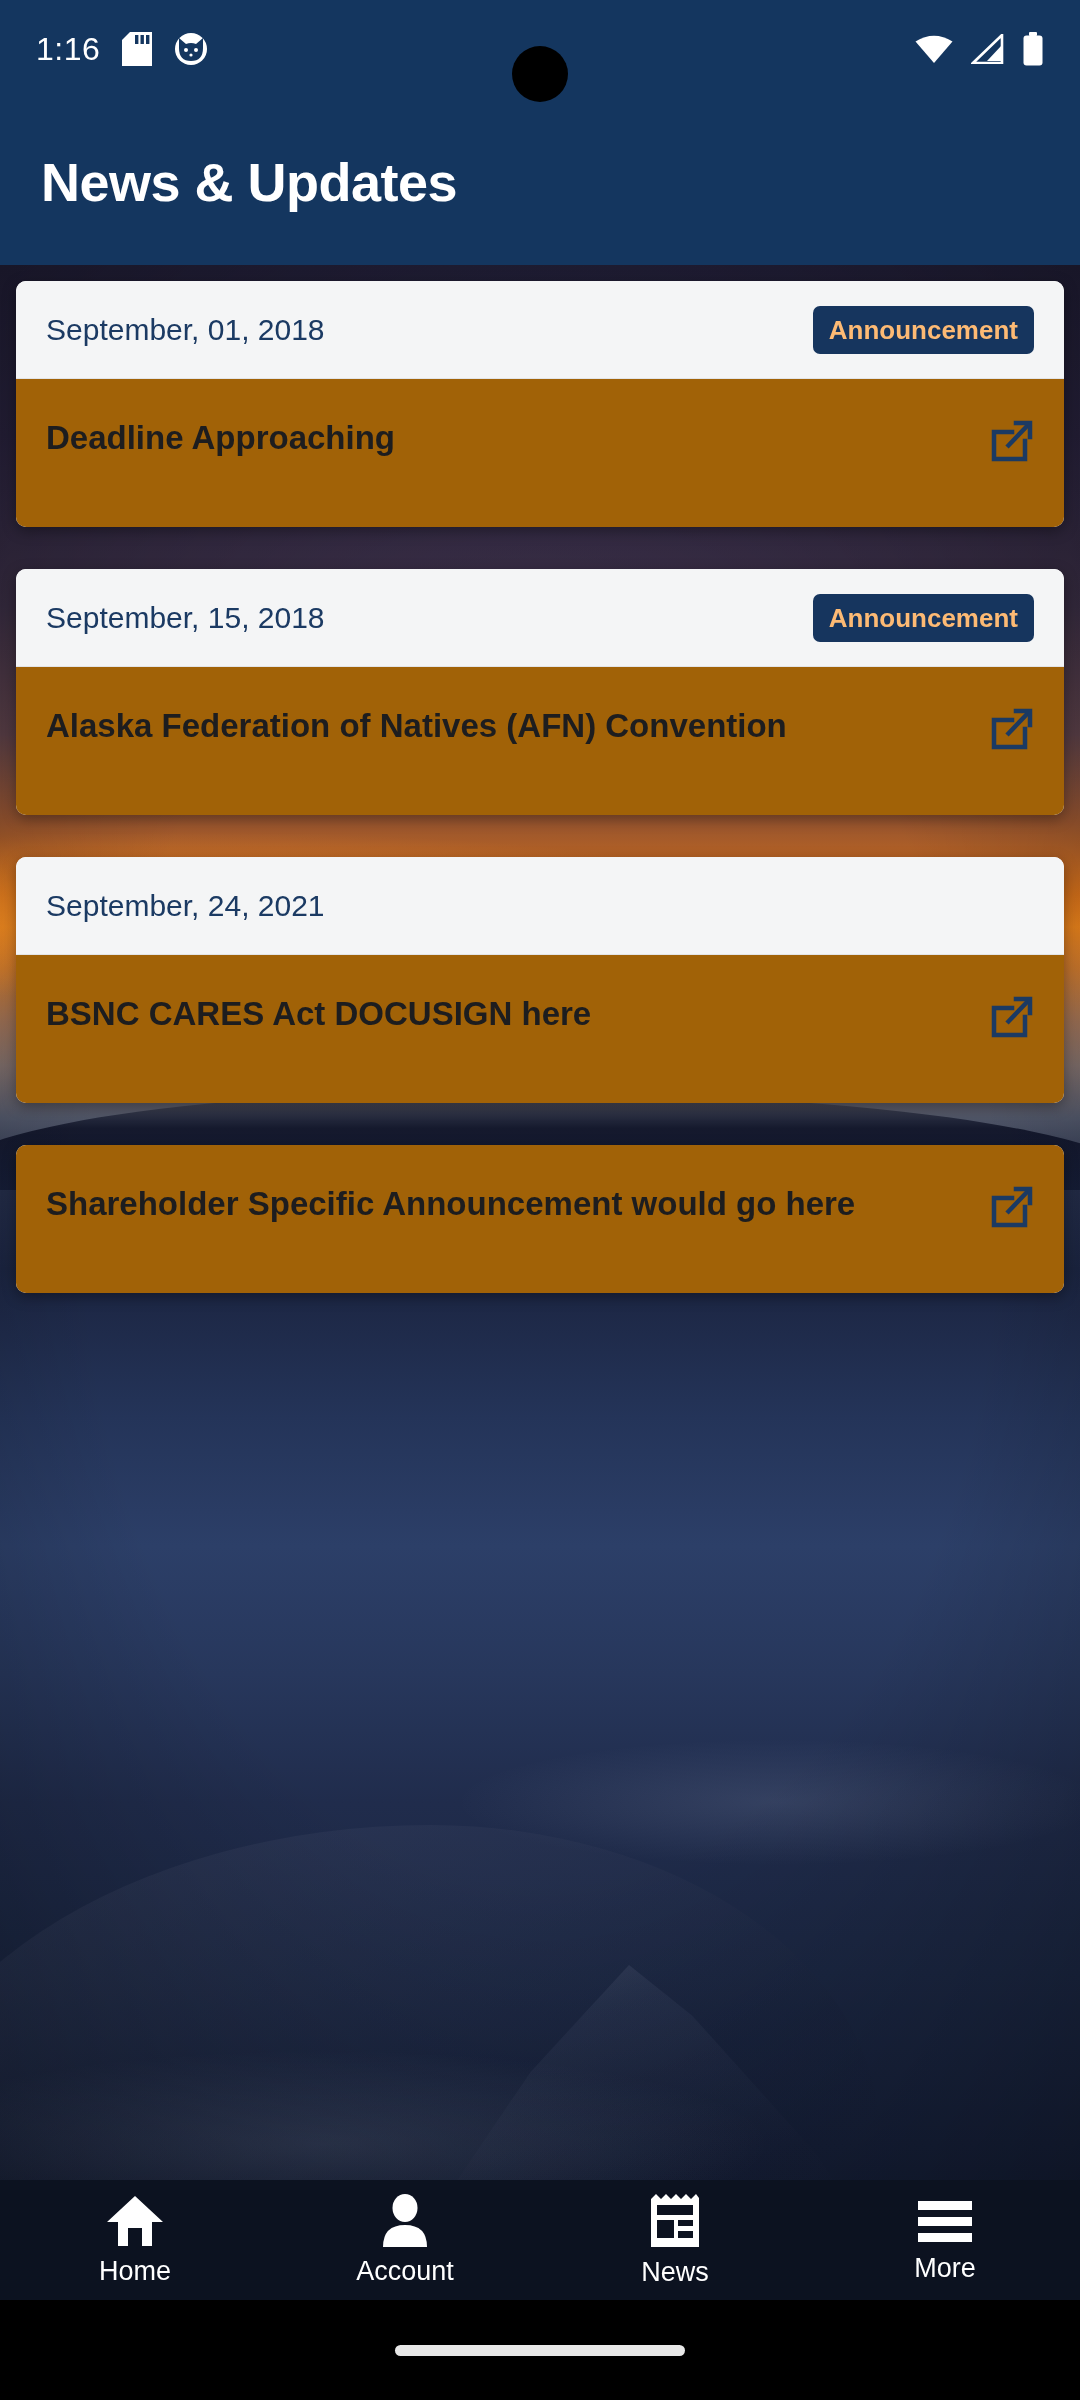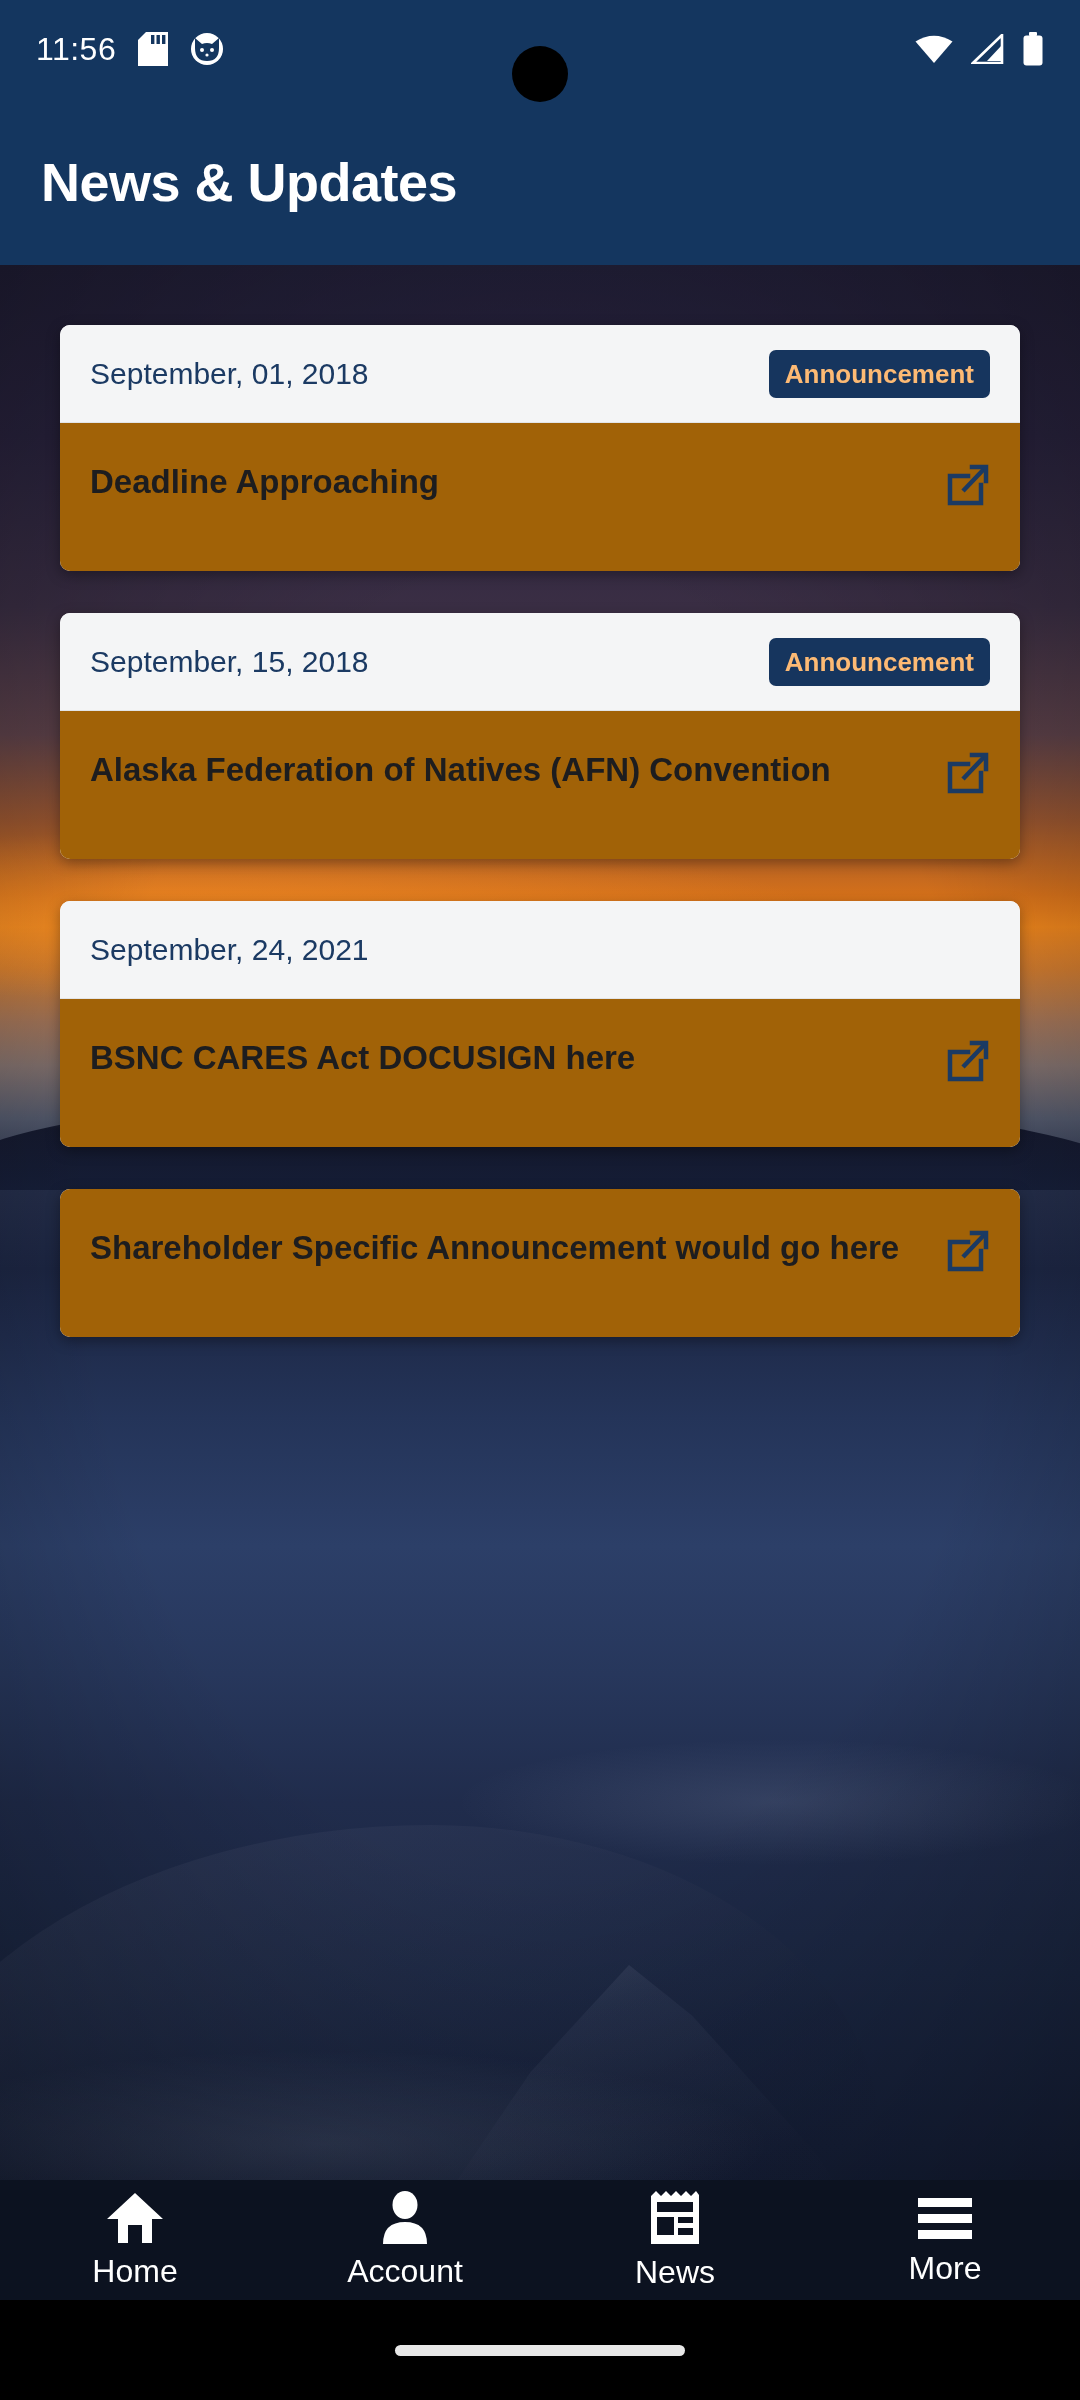--- a/index.html
+++ b/index.html
@@ -106,21 +106,21 @@
   #page-title {
     color:#ffffff;
     font-size:54px;
     font-weight:bold;
     letter-spacing:-.5px;
   }
 
   
   #news-list {
     position:absolute; left:0; top:265px; width:1080px; bottom:220px;
-    padding:60px;
+    padding:16px;
     z-index:3;
   }
   .news-card {
     background:#ffffff;
     border-radius:10px;
     margin-bottom:42px;
     overflow:hidden;
     box-shadow:0 4px 14px rgba(0,0,0,.35);
   }
   .card-header {
@@ -173,21 +173,21 @@
     display:flex;
     z-index:7;
   }
   .nav-item {
     flex:1;
     display:flex; flex-direction:column;
     align-items:center; justify-content:center;
     gap:8px;
     color:#ffffff;
   }
-  .nav-label { font-size:32px; color:#ffffff; }
+  .nav-label { font-size:27px; color:#ffffff; }
   .nav-ico { display:block; }
 
   #gesture-area {
     position:absolute; left:0; bottom:0; width:1080px; height:100px;
     background:#000;
     display:flex; align-items:center; justify-content:center;
     z-index:7;
   }
   #gesture-bar {
     width:290px; height:11px; border-radius:6px; background:#e8e8e8;
@@ -200,21 +200,21 @@
 
   <div id="bg">
     <div id="bg-ridge1"></div>
     <div id="bg-ridge2"></div>
     <div id="bg-peak"></div>
   </div>
   <div id="bg-vignette"></div>
 
   <div id="statusbar">
     <div id="status-left">
-      <span id="clock">11:56</span>
+      <span id="clock">1:16</span>
       <span>
         <svg class="sb-ico" width="30" height="34" viewBox="0 0 30 34">
           <path d="M8 0 H30 V34 H0 V8 Z" fill="#ffffff"></path>
           <rect x="13" y="3" width="3.4" height="9" fill="#14365f"></rect>
           <rect x="18.5" y="3" width="3.4" height="9" fill="#14365f"></rect>
           <rect x="24" y="3" width="3.4" height="9" fill="#14365f"></rect>
         </svg>
       </span>
       <span>
         <svg class="sb-ico" width="34" height="34" viewBox="0 0 34 34">

